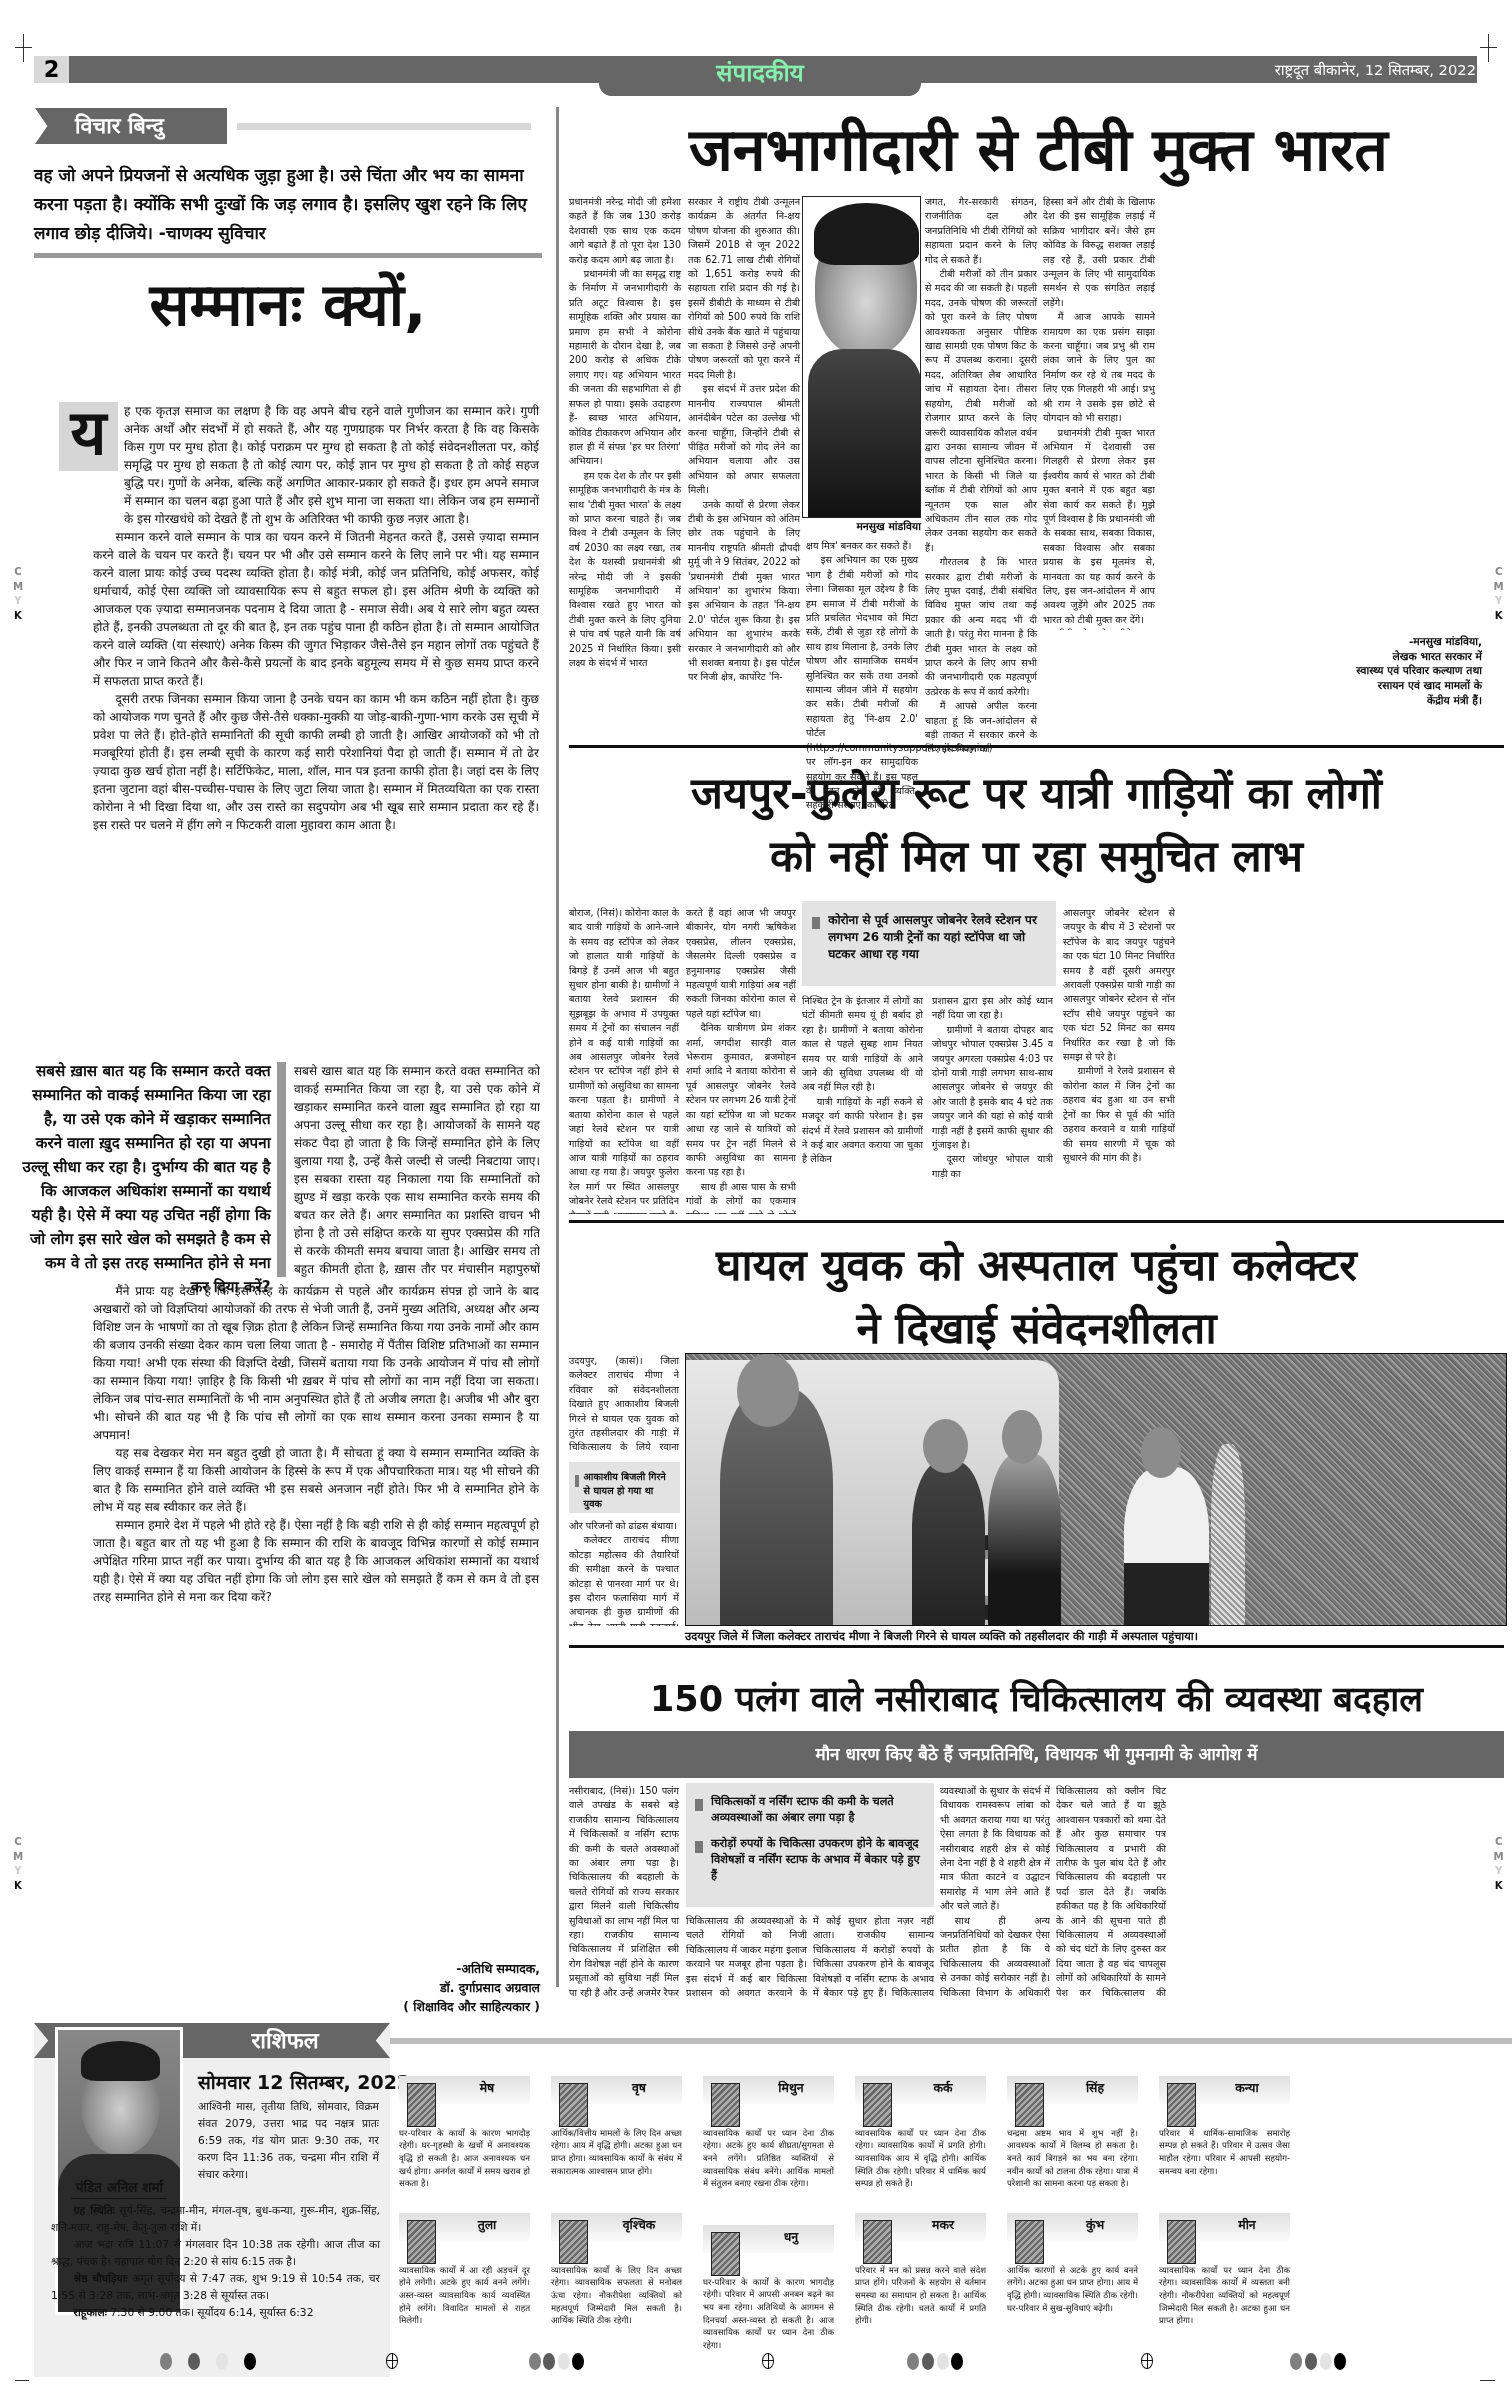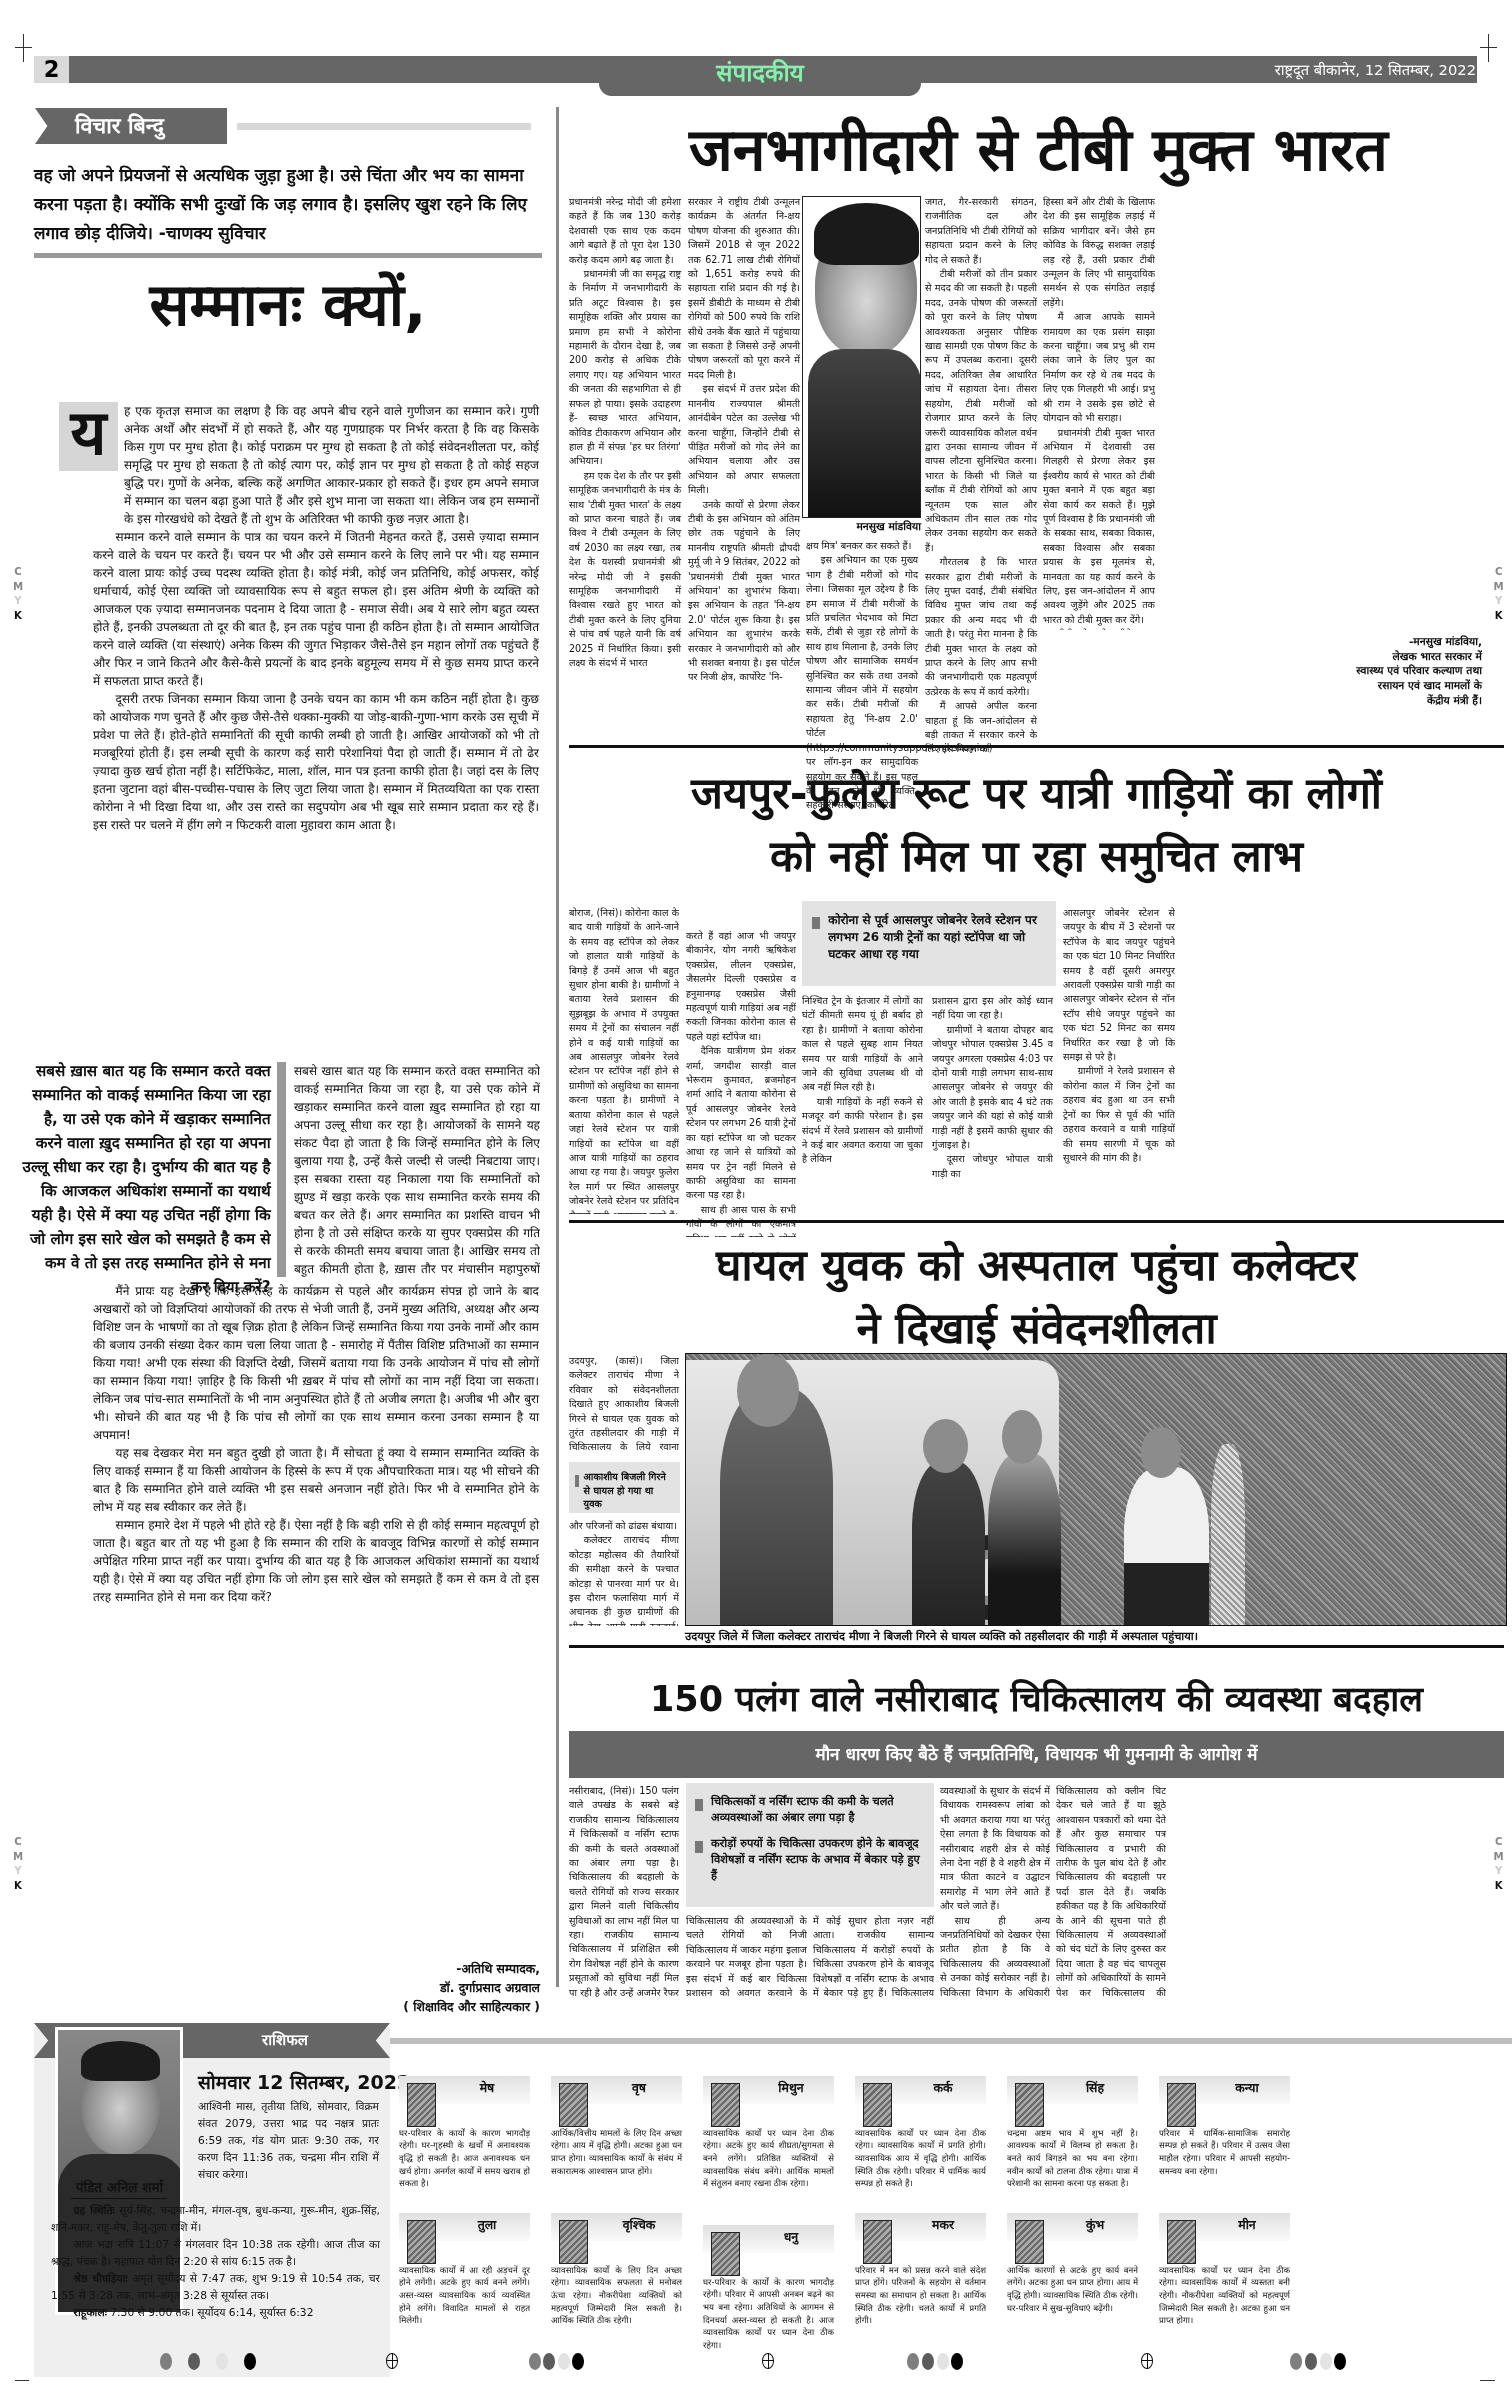--- a/index.html
+++ b/index.html
@@ -68,21 +68,21 @@
   .wheel { position: absolute; left: 260px; top: 181px; width: 85px; height: 85px; border-radius: 50%; background: radial-gradient(circle, #ddd 0 30%, #888 31% 45%, #222 46% 100%); }
   .person { position: absolute; border-radius: 40% 40% 3.4px 3.4px; }
   .person-head { position: absolute; border-radius: 50%; background: #8c8c8c; }
 
   
   .hosp-rule { left: 569px; top: 1645px; width: 935px; height: 3.4px; background: #111; }
 
   
   .rf-panel { left: 34px; top: 2027px; width: 356px; height: 350px; background: #efefef; }
   .rf-ribbon { left: 34px; top: 2023px; width: 356px; height: 35px; background: #666; clip-path: polygon(0 0, 100% 0, 96% 50%, 100% 100%, 0 100%, 4% 50%); }
-  .rf-title { left: 186px; top: 2023px; width: 198px; height: 35px; color: #fff; font-size: 15px; font-weight: bold; text-align: center; line-height: 35px; }
+  .rf-title { left: 186px; top: 2023px; width: 198px; height: 35px; color: #fff; font-size: 22px; font-weight: bold; text-align: center; line-height: 35px; }
   .rf-photo { left: 55px; top: 2027px; width: 128px; height: 288px; background: linear-gradient(180deg, #888 0%, #6e6e6e 50%, #333 100%); border: 3.4px solid #fff; overflow: hidden; }
   .rf-name { left: 54px; top: 2177px; width: 131px; text-align: center; font-weight: bold; font-size: 13.6px; }
   .rf-name-rule { left: 71px; top: 2198px; width: 96px; height: 1.1px; background: #111; }
   .rf-date { left: 198px; top: 2069px; font-weight: bold; font-size: 19px; }
   .rf-info { left: 198px; top: 2098px; width: 181px; font-size: 10.7px; line-height: 17px; text-align: justify; }
   .rf-info2 { left: 51px; top: 2202px; width: 329px; font-size: 10.7px; line-height: 17px; text-align: justify; }
   .rf-info2 p { text-indent: 22.6px; }
   .rf-rule { left: 390px; top: 2038px; width: 1123px; height: 5.6px; background: #bdbdbd; }
 
   .sign-card { position: absolute; width: 131px; }
@@ -184,21 +184,21 @@
   <div>रसायन एवं खाद मामलों के</div>
   <div>केंद्रीय मंत्री हैं।</div>
 </div>
 
 <div class="hrule" style="left:569px;top:745px;width:935px;"></div>
 <div class="story-title" style="left:569px;top:762px;width:935px;">
   <div>जयपुर-फुलेरा रूट पर यात्री गाड़ियों का लोगों</div>
   <div>को नहीं मिल पा रहा समुचित लाभ</div>
 </div>
 <div class="story-col" style="left:569px;top:906px;width:110px;height:308px;overflow:hidden;">बोराज, (निसं)। कोरोना काल के बाद यात्री गाड़ियों के आने-जाने के समय वह स्टॉपेज को लेकर जो हालात यात्री गाड़ियों के बिगड़े हैं उनमें आज भी बहुत सुधार होना बाकी है। ग्रामीणों ने बताया रेलवे प्रशासन की सूझबूझ के अभाव में उपयुक्त समय में ट्रेनों का संचालन नहीं होने व कई यात्री गाड़ियों का अब आसलपुर जोबनेर रेलवे स्टेशन पर स्टॉपेज नहीं होने से ग्रामीणों को असुविधा का सामना करना पड़ता है। ग्रामीणों ने बताया कोरोना काल से पहले जहां रेलवे स्टेशन पर यात्री गाड़ियों का स्टॉपेज था वहीं आज यात्री गाड़ियों का ठहराव आधा रह गया है। जयपुर फुलेरा रेल मार्ग पर स्थित आसलपुर जोबनेर रेलवे स्टेशन पर प्रतिदिन सैकड़ों यात्री आवागमन करते हैं।</div>
-<div class="story-col" style="left:686px;top:906px;width:110px;height:308px;overflow:hidden;margin-top:23px;">
+<div class="story-col" style="left:686px;top:906px;width:110px;height:308px;overflow:hidden;">
     <p style="text-indent: 0px;">करते हैं वहां आज भी जयपुर बीकानेर, योग नगरी ऋषिकेश एक्सप्रेस, लीलन एक्सप्रेस, जैसलमेर दिल्ली एक्सप्रेस व हनुमानगढ़ एक्सप्रेस जैसी महत्वपूर्ण यात्री गाड़ियां अब नहीं रुकती जिनका कोरोना काल से पहले यहां स्टॉपेज था।</p>
     <p>दैनिक यात्रीगण प्रेम शंकर शर्मा, जगदीश सारड़ी वाल भेरूराम कुमावत, ब्रजमोहन शर्मा आदि ने बताया कोरोना से पूर्व आसलपुर जोबनेर रेलवे स्टेशन पर लगभग 26 यात्री ट्रेनों का यहां स्टॉपेज था जो घटकर आधा रह जाने से यात्रियों को समय पर ट्रेन नहीं मिलने से काफी असुविधा का सामना करना पड़ रहा है।</p>
     <p>साथ ही आस पास के सभी गांवों के लोगों का एकमात्र सुविधा अब नहीं रहने से लोगों को परेशानी उठानी पड़ रही है।</p>
   </div>
 <div class="hl-box" style="left:802px;top:901px;width:254px;height:85px;padding:11.3px 10.2px;font-size:12px;line-height:17px;">
   <div class="hl-item">
     <span class="bullet"></span>
     <span>कोरोना से पूर्व आसलपुर जोबनेर रेलवे स्टेशन पर लगभग 26 यात्री ट्रेनों का यहां स्टॉपेज था जो घटकर आधा रह गया</span>
   </div>
 </div>

